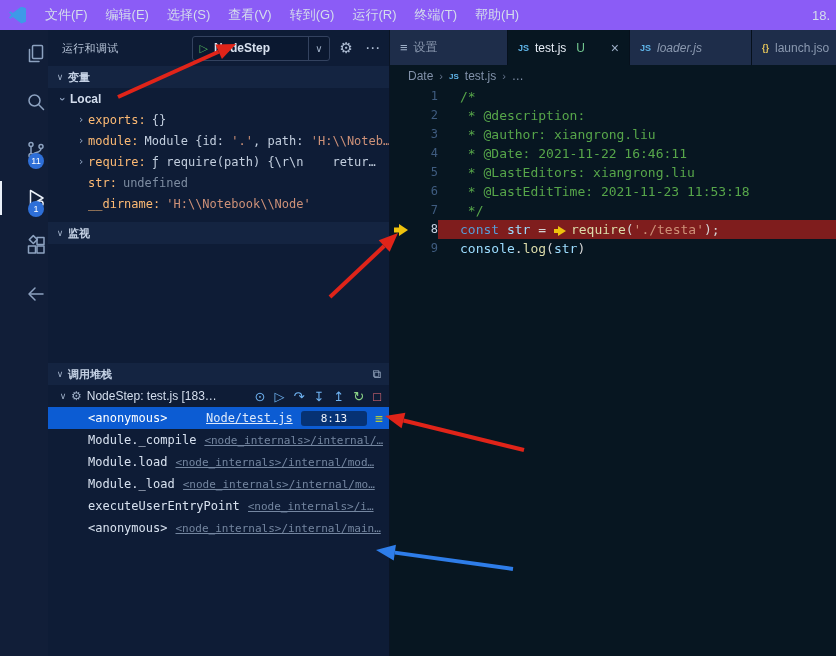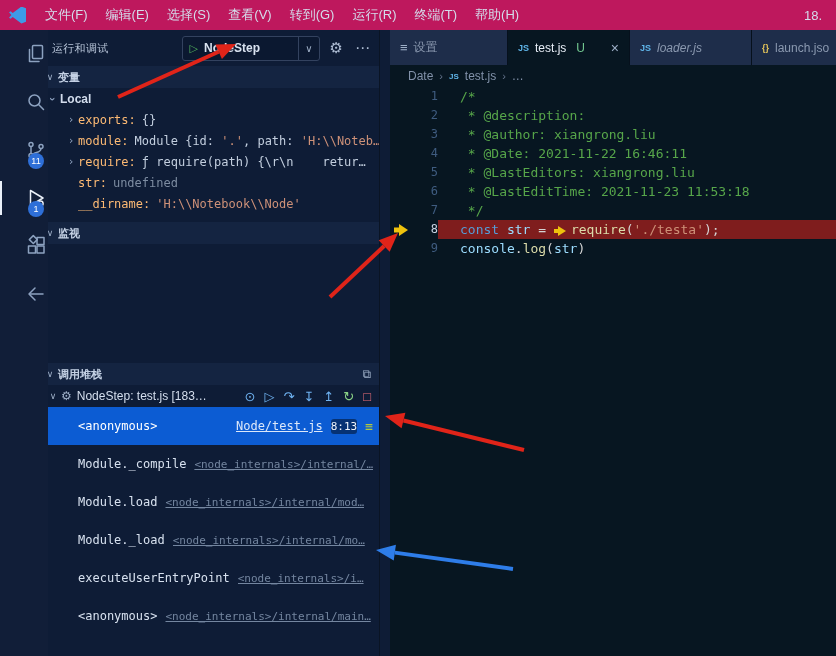--- a/index.html
+++ b/index.html
@@ -1,37 +1,37 @@
 <!DOCTYPE html>
 <html><head>
 <meta charset="utf-8">
 <style>
   * { margin:0; padding:0; box-sizing:border-box; }
   html,body { width:836px; height:656px; }
   body { font-family:"Liberation Sans","DejaVu Sans",sans-serif; background:#0e1c36; color:#cdd8e8; overflow:hidden; position:relative; }
   .stage { position:absolute; inset:0; width:836px; height:656px; overflow:hidden; }
 
   
-  .titlebar { position:absolute; top:0; left:0; right:0; height:30px; background:#be185d; display:flex; align-items:center; font-size:13px; color:#d4ddec; z-index:2; }
+  .titlebar { position:absolute; top:0; left:0; right:0; height:30px; background:#8b5cf6; display:flex; align-items:center; font-size:13px; color:#d4ddec; z-index:2; }
   .vscode-logo { width:17px; height:17px; margin:0 10px 0 9px; background:#3d9ae8; flex:0 0 auto;
     clip-path:polygon(73% 0,100% 10%,100% 90%,73% 100%,22% 62%,10% 72%,0 66%,14% 50%,0 34%,10% 28%,22% 38%); }
   .menus { display:flex; height:30px; align-items:center; }
   .menu-item { padding:0 9px; line-height:30px; white-space:nowrap; }
-  .titlebar-clock { margin-left:auto; padding-right:14px; }
+  .titlebar-clock { margin-left:auto; padding-right:6px; }
 
   
   .activitybar { position:absolute; top:30px; left:0; width:48px; bottom:0; background:#111e38; z-index:2; }
   .activity-item { height:48px; position:relative; display:flex; align-items:center; justify-content:flex-end; color:#8da2c0; cursor:pointer; }
   .activity-item.active { color:#eaf0f9; }
   .activity-item.active::before { content:""; position:absolute; left:0; top:7px; bottom:7px; width:2px; background:#eaf0f9; }
   .activity-item svg { width:24px; height:24px; stroke:currentColor; fill:none; stroke-width:1.5; stroke-linecap:round; stroke-linejoin:round; }
   .act-badge { position:absolute; right:4px; bottom:5px; min-width:16px; height:16px; border-radius:9px; background:#2e6fd8; color:#fff; font-size:9px; display:flex; align-items:center; justify-content:center; padding:0 3px; }
 
   
-  .sidebar { position:absolute; top:30px; left:38px; width:342px; bottom:0; background:#0e1c36; font-size:12px; border-right:1px solid #0a1424; z-index:1; }
+  .sidebar { position:absolute; top:30px; left:48px; width:342px; bottom:0; background:#0e1c36; font-size:12px; border-right:1px solid #0a1424; z-index:1; }
   .sb-toolbar { height:36px; display:flex; align-items:center; padding:0 8px 0 14px; }
   .sb-title { font-size:11px; color:#bac7db; letter-spacing:.3px; white-space:nowrap; }
   .launch-select { margin-left:auto; width:138px; height:25px; background:#0b1830; border:1px solid #33425f; border-radius:3px; display:flex; align-items:center; font-size:12px; color:#d9e2f0; padding:0 0 0 7px; flex:0 0 auto; }
   .launch-select .play { color:#53b65e; margin-right:6px; font-size:11px; }
   .launch-select .cfg { font-weight:bold; white-space:nowrap; overflow:hidden; }
   .launch-select .chev { margin-left:auto; color:#9fb0c8; font-size:10px; border-left:1px solid #33425f; padding:0 6px; height:100%; display:flex; align-items:center; }
   .sb-toolbar .gear { margin-left:10px; color:#aebdd4; font-size:15px; }
   .sb-toolbar .more { margin-left:12px; color:#aebdd4; font-size:15px; letter-spacing:1px; }
 
   .sect-head { height:22px; display:flex; align-items:center; font-size:11px; font-weight:bold; color:#c4d1e4; background:#142441; padding:0 8px 0 4px; }
@@ -51,25 +51,25 @@
 
   .cs-session { height:22px; display:flex; align-items:center; padding:0 8px; font-size:12px; color:#d5dfee; }
   .cs-session .tw { width:14px; text-align:center; font-size:9px; color:#9fb0c8; flex:0 0 auto; }
   .cs-session .dbg-gear { color:#9fb0c8; margin:0 5px 0 1px; font-size:12px; }
   .cs-session .label { white-space:nowrap; overflow:hidden; }
   .cs-toolbar { margin-left:auto; display:flex; gap:9px; font-size:13px; flex:0 0 auto; }
   .cs-toolbar .ic { color:#6fb3f2; cursor:pointer; }
   .cs-toolbar .ic.green { color:#89d185; }
   .cs-toolbar .ic.red { color:#f1707b; }
 
-  .frame-row { height:38px; display:flex; align-items:center; padding:0 6px 0 40px; font-family:"DejaVu Sans Mono",monospace; font-size:12px; color:#d7e1ef; white-space:nowrap; overflow:hidden; }
+  .frame-row { height:22px; display:flex; align-items:center; padding:0 6px 0 40px; font-family:"DejaVu Sans Mono",monospace; font-size:12px; color:#d7e1ef; white-space:nowrap; overflow:hidden; }
   .frame-row .floc { color:#7486a0; font-size:11px; margin-left:8px; overflow:hidden;text-decoration:underline; }
   .frame-row.selected { background:#0c5cd3; color:#fff; }
   .frame-row.selected .floc { color:#dce8fa; margin-left:auto; font-size:12px; }
-  .fpos { background:rgba(0,0,0,.45); border-radius:3px; padding:0 0; font-size:11px; margin-left:8px; color:#f0f5fc; line-height:15px; }
+  .fpos { background:rgba(0,0,0,.45); border-radius:3px; padding:0 20px; font-size:11px; margin-left:8px; color:#f0f5fc; line-height:15px; }
   .ffocus { color:#b3c93d; margin-left:8px; font-size:13px; }
 
   
   .editor { position:absolute; top:30px; left:390px; right:0; bottom:0; background:#071621; }
   .tabbar { height:35px; background:#0e1c30; display:flex; overflow:hidden; }
   .tab { height:35px; display:flex; align-items:center; padding:0 10px; font-size:12px; color:#8b99b0; background:#1e2d4a; border-right:1px solid #06101c; flex:0 0 auto; cursor:pointer; }
   .tab:nth-child(1){ min-width:118px; } .tab:nth-child(2){ min-width:122px; } .tab:nth-child(3){ min-width:122px; } .tab:nth-child(4){ min-width:110px; }
   .tab.active { background:#071621; color:#e8eef7; }
   .ticon { font-size:9px; font-weight:bold; margin-right:6px; }
   .ticon.js { color:#5fb4e8; }

